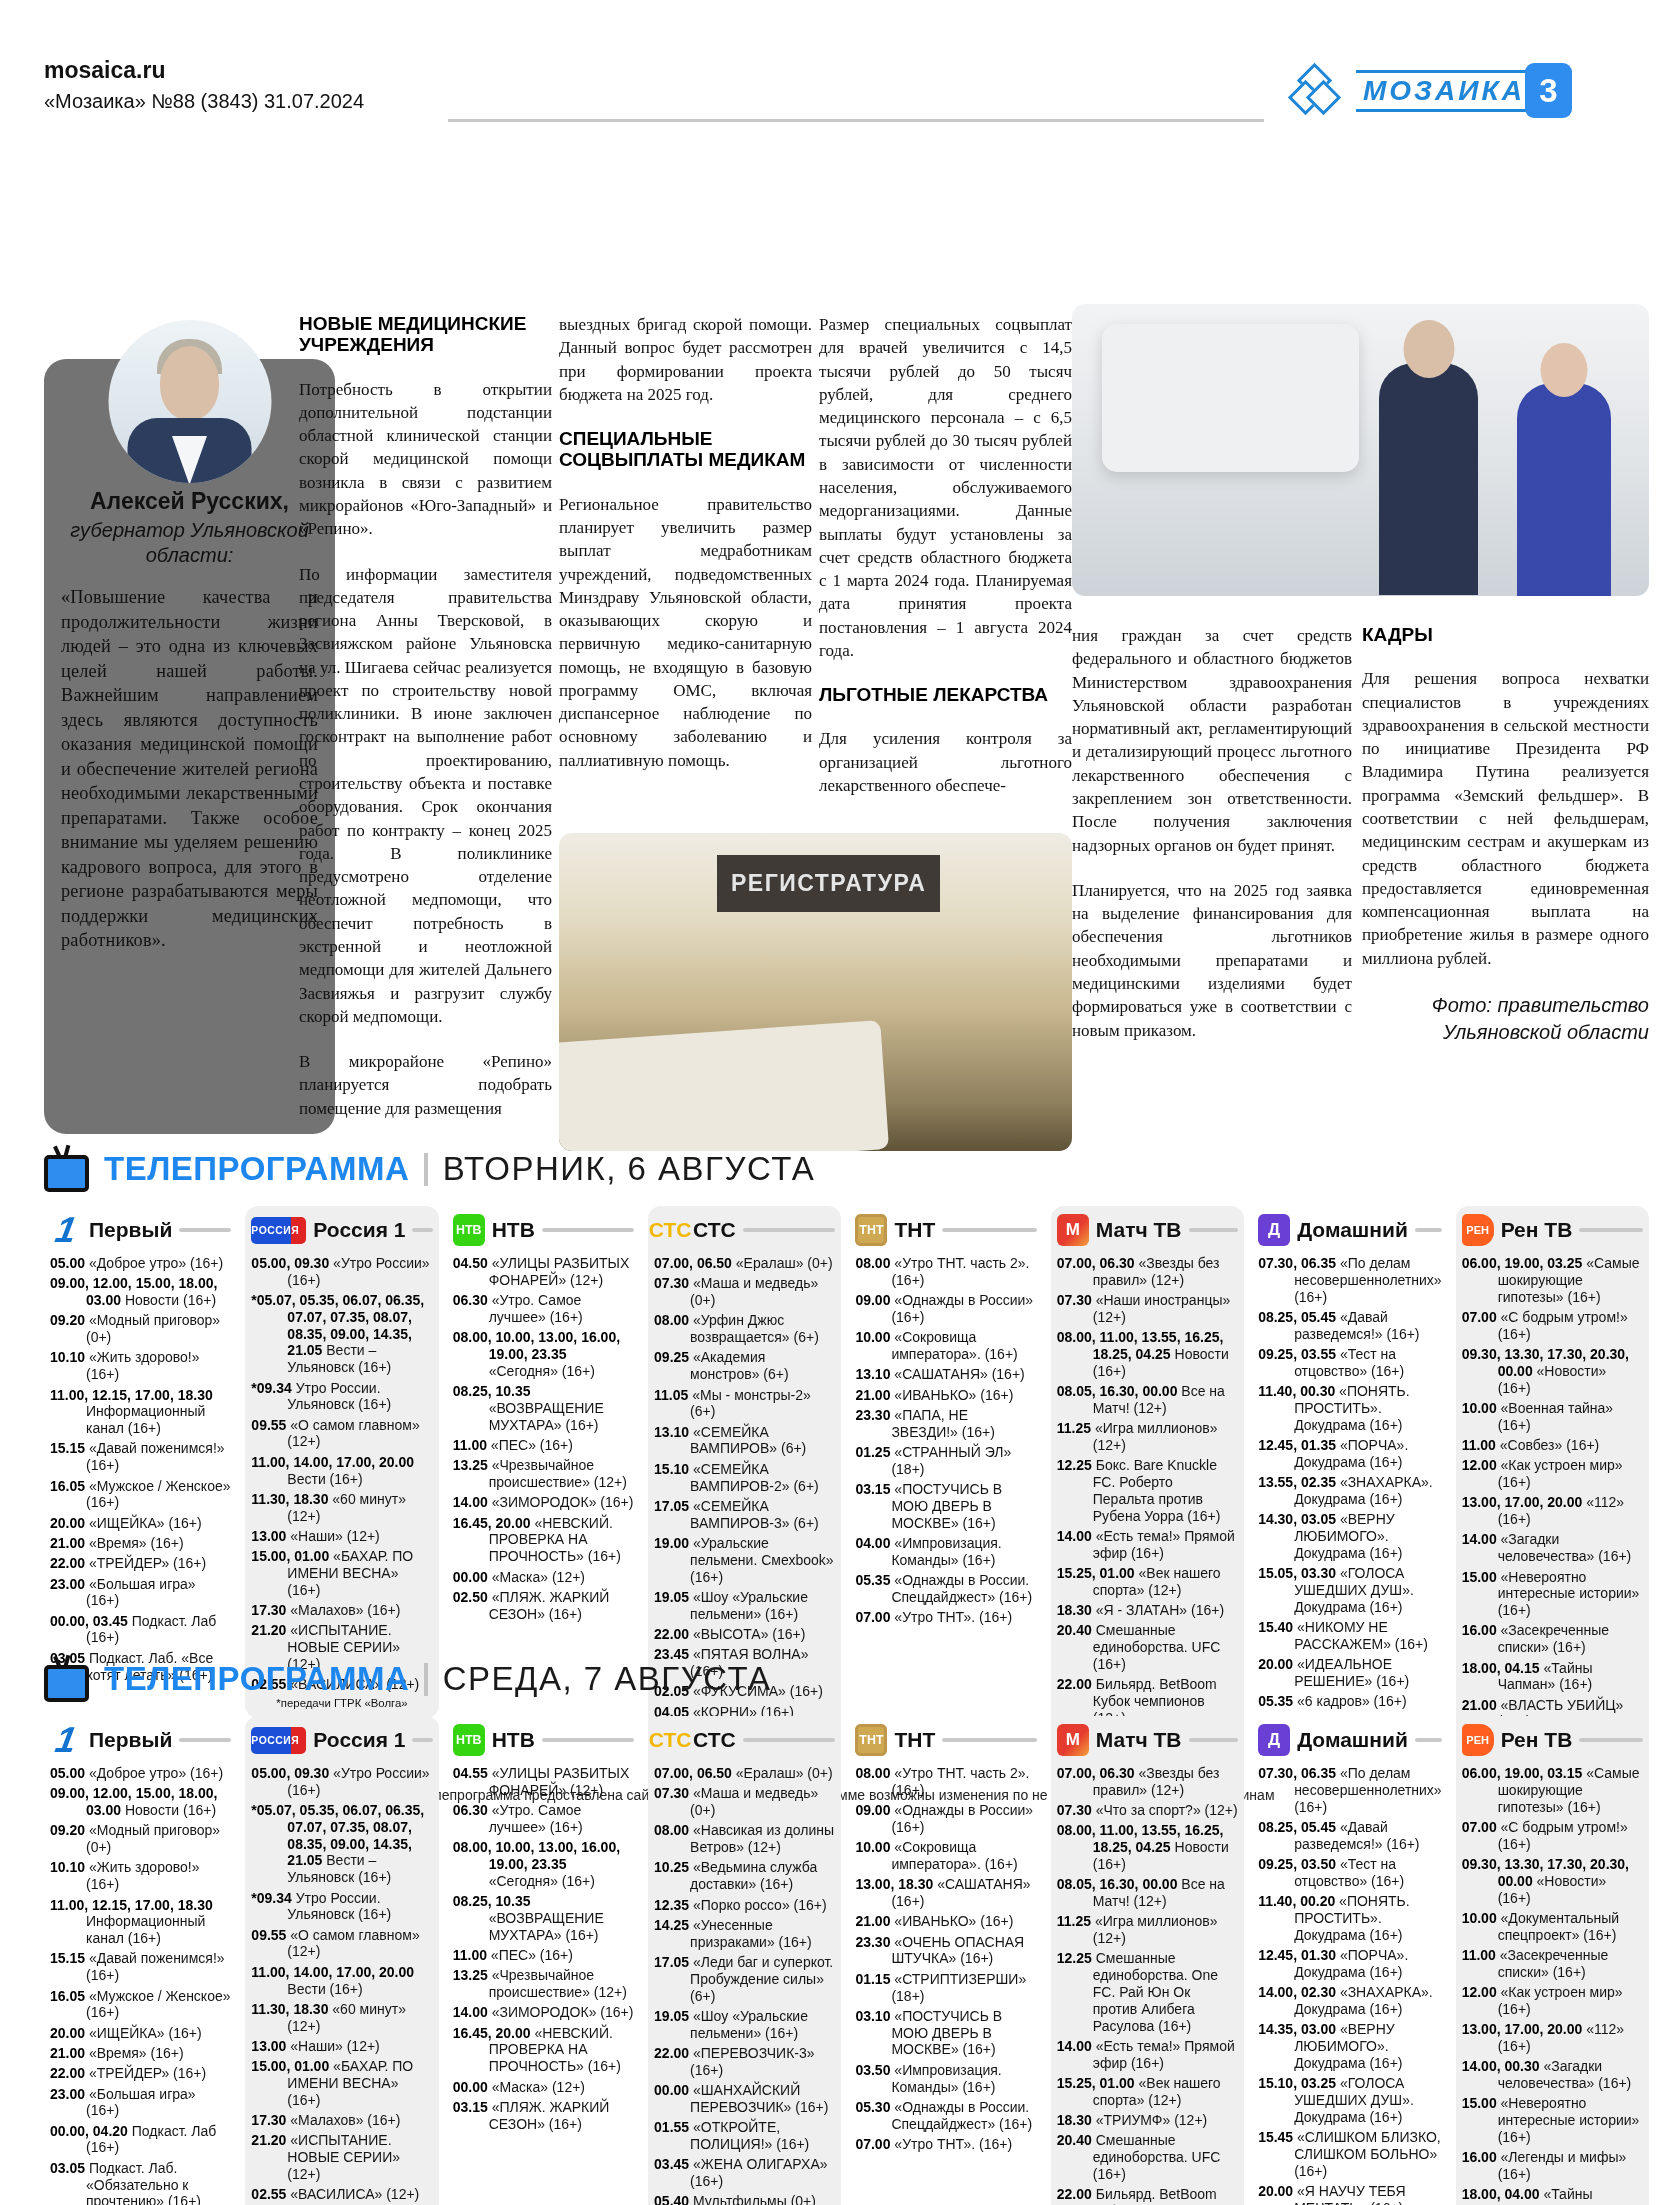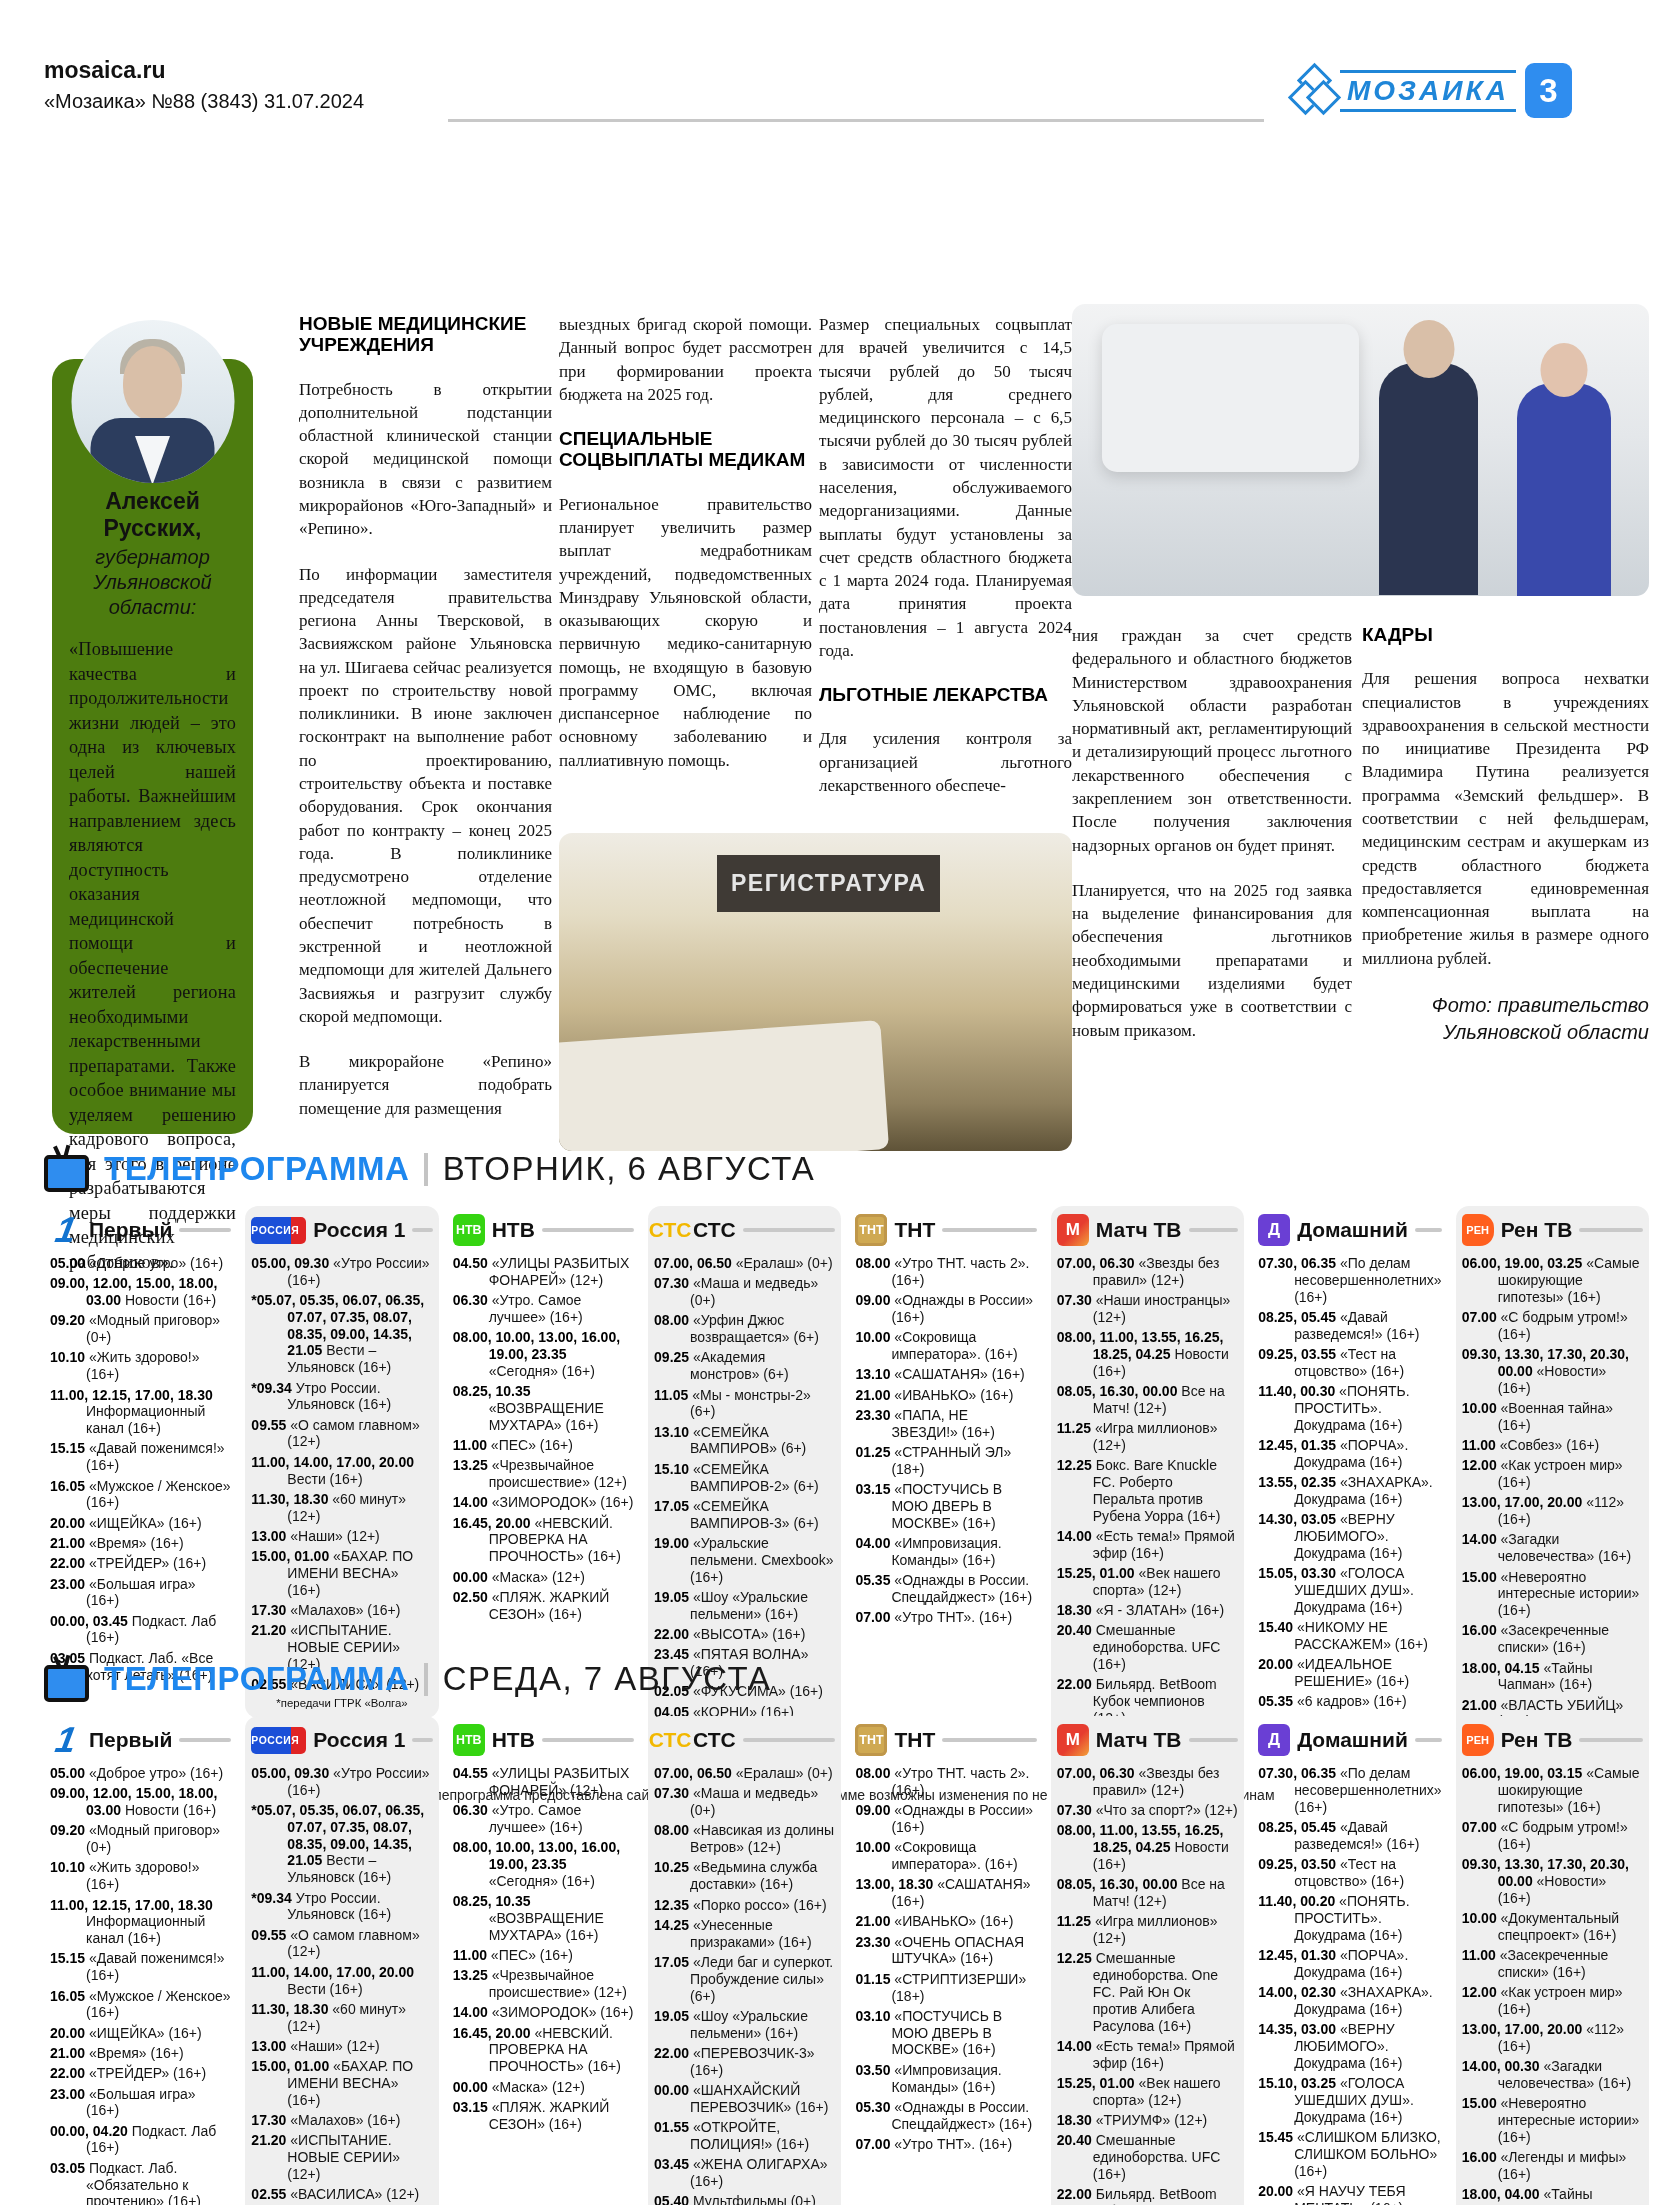--- a/index.html
+++ b/index.html
@@ -7,32 +7,32 @@
         font-family:"Liberation Sans",sans-serif;color:#111;}
   
   .site{position:absolute;left:44px;top:57px;font-size:23px;font-weight:700;}
   .issue{position:absolute;left:44px;top:90px;font-size:20px;font-weight:400;}
   .hrule{position:absolute;left:448px;top:119px;width:816px;height:2.5px;background:#c8c8c8;}
   .logo{position:absolute;left:1293px;top:68px;display:flex;align-items:center;gap:7px;}
   .cubes{position:relative;width:40px;height:45px;flex:0 0 auto;}
   .cube{position:absolute;width:19px;height:19px;border:3px solid #1f86d8;background:#fff;transform:rotate(45deg);}
   .cube.c1{left:9px;top:0;} .cube.c2{left:0;top:17px;} .cube.c3{left:18px;top:17px;}
   .logo-text{color:#1f86d8;font-size:28px;font-weight:800;font-style:italic;letter-spacing:3px;
-             border-top:3.5px solid #1f86d8;border-bottom:3.5px solid #1f86d8;padding:2px 7px;}
+             border-top:3.5px solid #1f86d8;border-bottom:3.5px solid #1f86d8;padding:2px 7px;margin-left:16px;}
   .pagenum{position:absolute;left:1525px;top:63px;width:47px;height:55px;background:#2f8def;color:#fff;
            font-size:33px;font-weight:700;border-radius:9px;display:flex;align-items:center;justify-content:center;}
   
   .headline{position:absolute;left:44px;top:133px;width:1602px;line-height:1.02;color:#000;}
   .headline .l1,.headline .l2{font-size:61px;font-weight:800;letter-spacing:-1.5px;}
   .tag{display:inline-block;background:#1e87ee;color:#fff;font-size:26px;font-weight:700;
        padding:8px 20px;border-radius:22px;margin-right:26px;letter-spacing:0;vertical-align:13px;}
   .lede{position:absolute;left:44px;top:278px;width:1602px;font-size:20px;font-weight:700;font-style:italic;color:#141414;}
   
   .article{position:absolute;left:44px;top:313px;width:1605px;height:841px;}
-  .qcard{position:absolute;left:8px;top:46px;width:201px;height:775px;background:#4d7c0f;border-radius:22px;
+  .qcard{position:absolute;left:0;top:46px;width:291px;height:775px;background:#737373;border-radius:22px;
          padding:124px 17px 15px;box-sizing:border-box;}
   .qphoto{position:absolute;left:50%;top:-39px;transform:translateX(-50%);width:163px;height:163px;border-radius:50%;
           background:linear-gradient(180deg,#eef3f6 0%,#dde6ec 60%,#cfd9e0 100%);overflow:hidden;}
   .qphoto .head{position:absolute;left:50%;top:26px;transform:translateX(-50%);width:59px;height:74px;border-radius:50% 50% 46% 46%;background:#d9bfa8;}
   .qphoto .hair{position:absolute;left:50%;top:19px;transform:translateX(-50%);width:65px;height:35px;border-radius:30px 30px 0 0;background:#b9b3a6;}
   .qphoto .suit{position:absolute;left:50%;bottom:-4px;transform:translateX(-50%);width:124px;height:69px;border-radius:30px 30px 0 0;background:#2c3d5e;}
   .qphoto .shirt{position:absolute;left:50%;bottom:-2px;transform:translateX(-50%);width:35px;height:49px;background:#f4f6f8;clip-path:polygon(0 0,100% 0,50% 100%);}
   .qname{font-size:23px;font-weight:800;text-align:center;margin-top:5px;}
   .qrole{font-size:20px;font-style:italic;text-align:center;line-height:1.25;margin-top:3px;}
   .qtext{margin-top:17px;font-family:"Liberation Serif",serif;font-size:18.3px;line-height:1.34;text-align:justify;letter-spacing:0.2px;}

